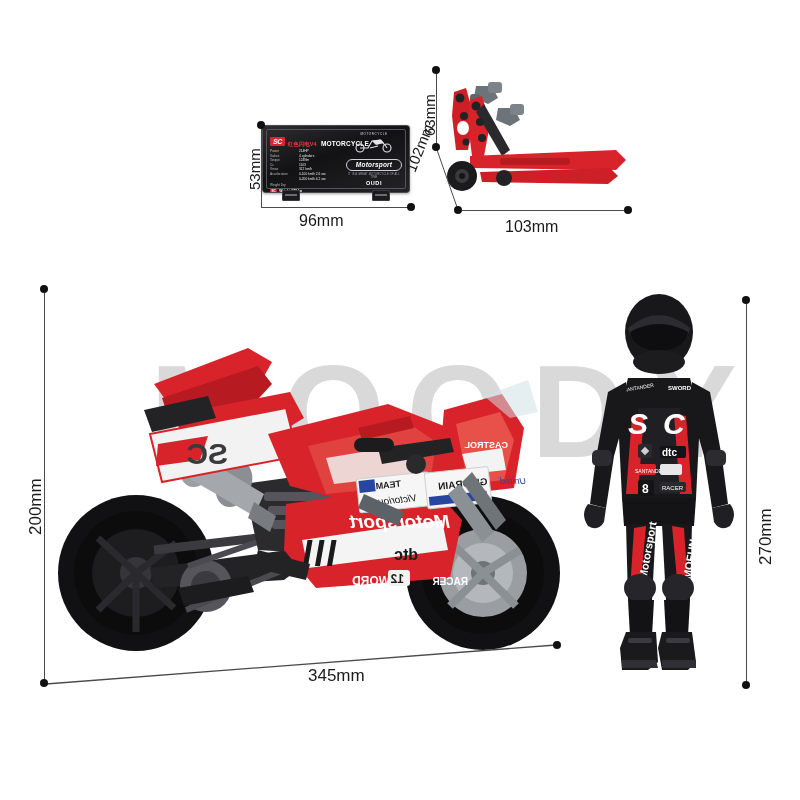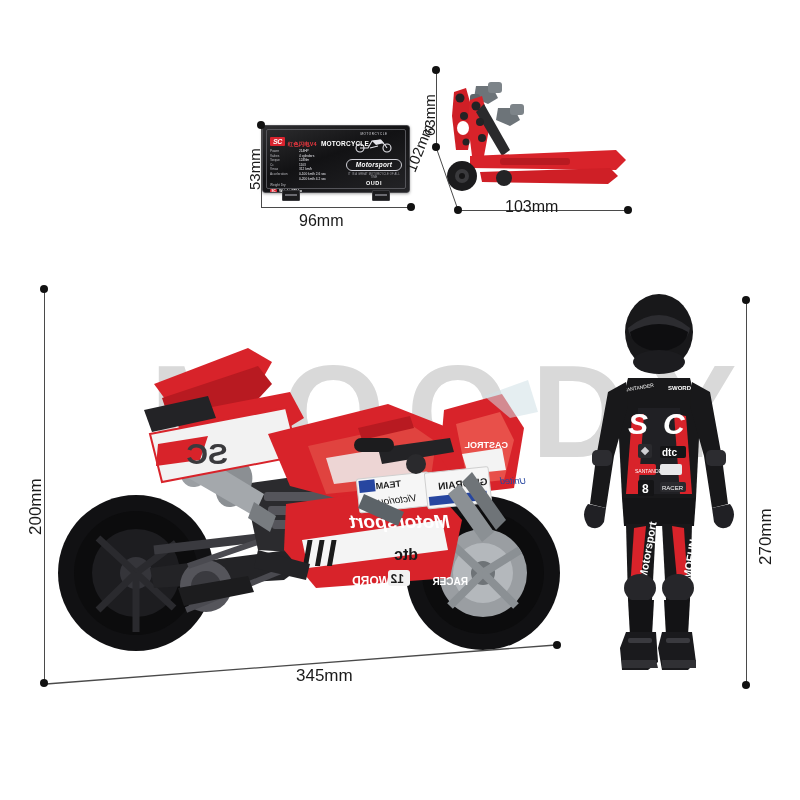--- a/index.html
+++ b/index.html
@@ -177,21 +177,21 @@
 
     <div class="dot" style="left:12px;top:85px;"></div>
     <svg width="240" height="190" style="position:absolute;left:0;top:0;z-index:6;pointer-events:none;">
       <line x1="16" y1="89" x2="38" y2="152" stroke="#4a4a4a" stroke-width="1"></line>
     </svg>
     <div class="dim-label" style="left:-18px;top:110px;font-size:15px;transform:rotate(-68deg);transform-origin:left top;">102mm</div>
 
     <div class="dot" style="left:34px;top:148px;"></div>
     <div class="dim-line h" style="left:38px;top:152px;width:170px;"></div>
     <div class="dot" style="left:204px;top:148px;"></div>
-    <div class="dim-label" style="left:85px;top:140px;font-size:16px;">103mm</div>
+    <div class="dim-label" style="left:85px;top:160px;font-size:16px;">103mm</div>
 
     <svg class="stand-art" width="200" height="140" viewBox="0 0 200 140">
 
       <g>
         <path d="M36 22 L52 22 L58 34 L48 40 L34 34 Z" fill="#6d7479"></path>
         <rect x="48" y="18" width="14" height="11" rx="3" fill="#7d8489"></rect>
         <path d="M58 44 L74 44 L80 56 L70 62 L56 56 Z" fill="#6d7479"></path>
         <rect x="70" y="40" width="14" height="11" rx="3" fill="#7d8489"></rect>
         <rect x="30" y="30" width="10" height="24" rx="3" fill="#5f666b"></rect>
       </g>
@@ -230,21 +230,21 @@
 
   <div class="dot" style="left:40px;top:285px;"></div>
   <div class="dim-line v" style="left:44px;top:291px;height:392px;"></div>
   <div class="dot" style="left:40px;top:679px;"></div>
   <div class="dim-label rot" style="left:26px;top:535px;font-size:17px;">200mm</div>
 
   <svg width="800" height="800" style="position:absolute;left:0;top:0;z-index:6;pointer-events:none;">
     <line x1="46" y1="684" x2="556" y2="645" stroke="#4a4a4a" stroke-width="1.3"></line>
   </svg>
   <div class="dot" style="left:553px;top:641px;"></div>
-  <div class="dim-label" style="left:296px;top:666px;font-size:17px;">345mm</div>
+  <div class="dim-label" style="left:308px;top:666px;font-size:17px;">345mm</div>
 
   <div class="dot" style="left:742px;top:296px;"></div>
   <div class="dim-line v" style="left:746px;top:302px;height:383px;"></div>
   <div class="dot" style="left:742px;top:681px;"></div>
   <div class="dim-label rot" style="left:756px;top:565px;font-size:17px;">270mm</div>
 
   <div id="bike-group">
     <svg class="bike-art" width="510" height="380" viewBox="0 0 510 380">
 
       <g>

